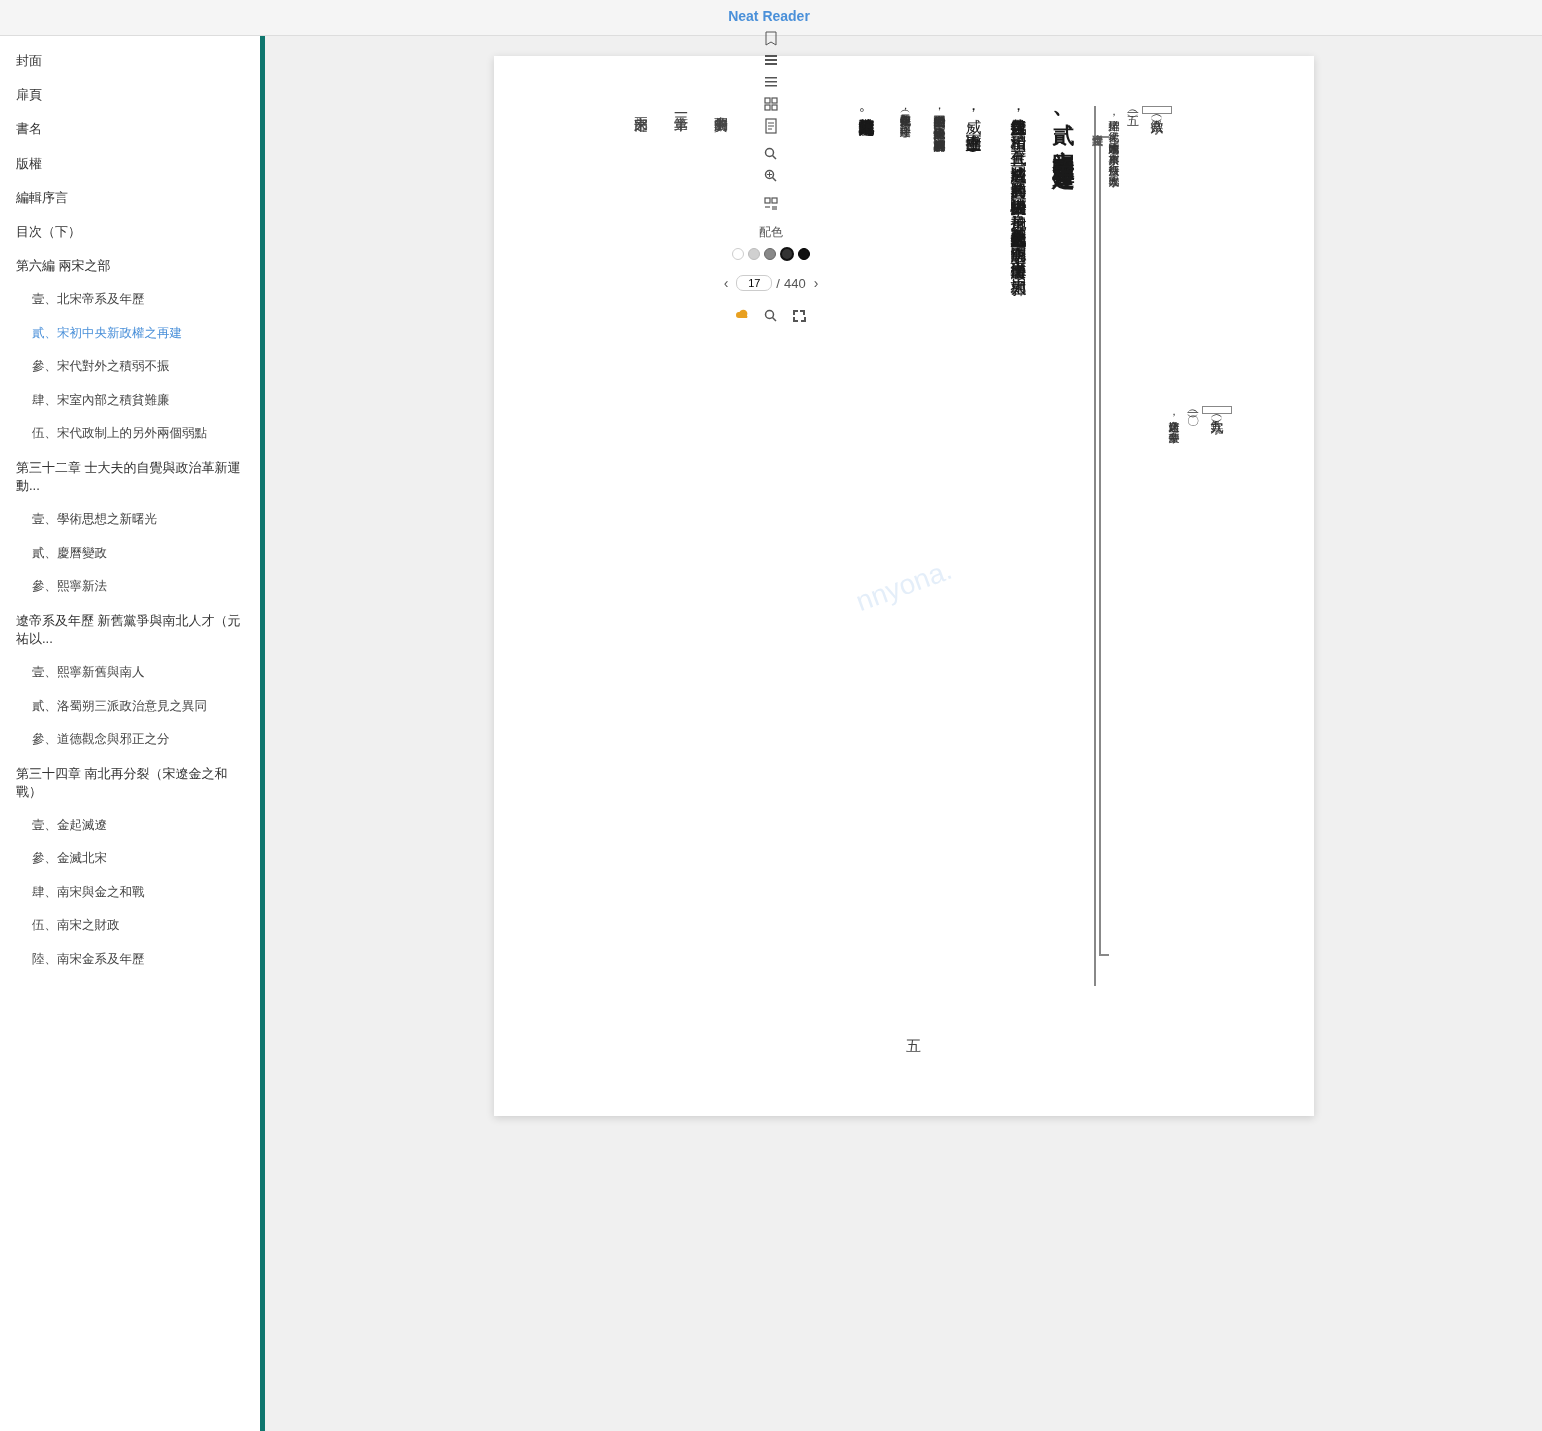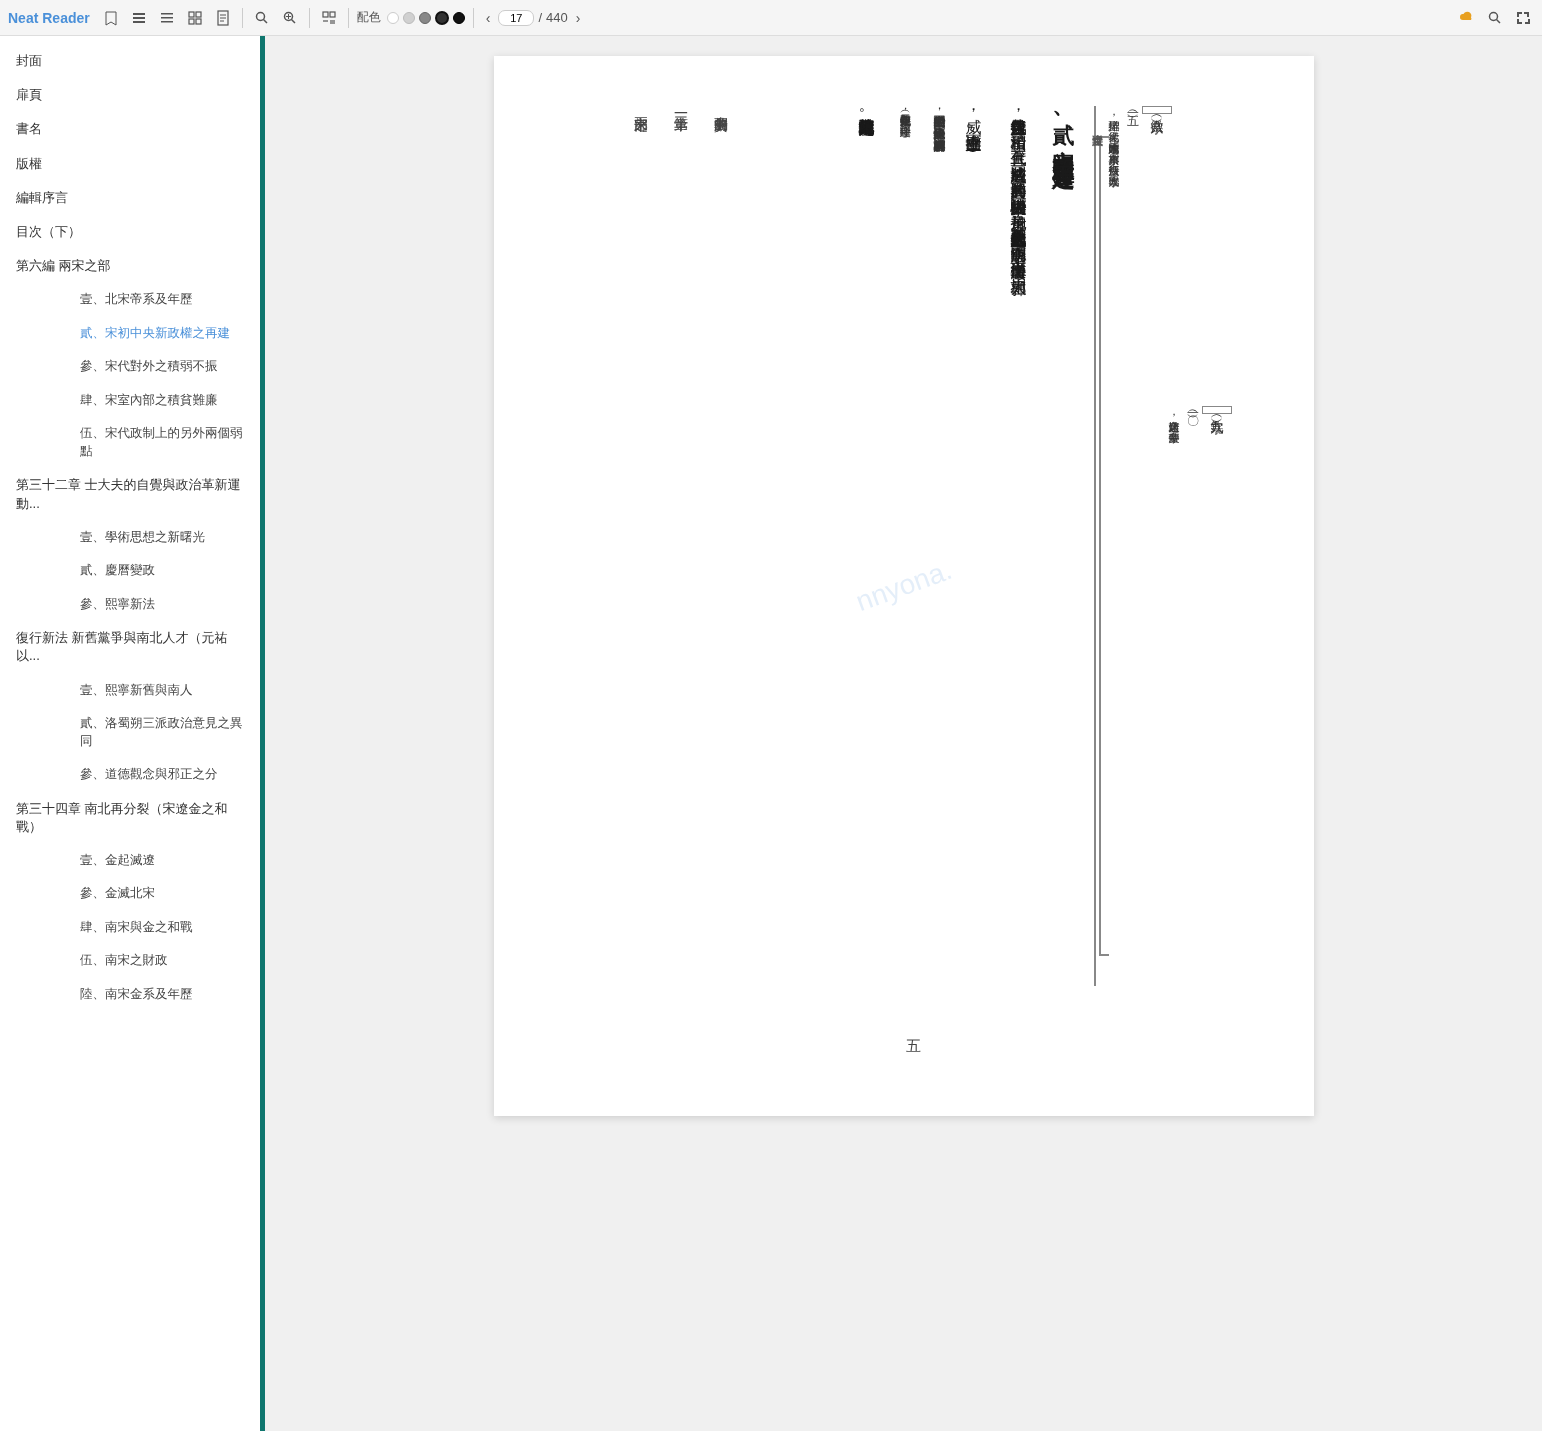--- a/index.html
+++ b/index.html
@@ -5,25 +5,26 @@
     * { margin: 0; padding: 0; box-sizing: border-box; }
     body { font-family: 'Microsoft YaHei', 'SimSun', sans-serif; background: #f0f0f0; width: 1542px; min-height: 1431px; overflow-x: hidden; }
 
     
     #toolbar {
       display: flex;
       align-items: center;
       height: 36px;
       background: #f5f5f5;
       border-bottom: 1px solid #ddd;
-      padding: 0 8px;
+      padding: 8px 8px;
       gap: 6px;
       position: fixed;
       top: 0; left: 0; right: 0;
       z-index: 100;
+      flex-direction: column;
     }
     .toolbar-title {
       font-size: 14px;
       color: #4a90d9;
       font-weight: bold;
       margin-right: 4px;
     }
     .toolbar-icon {
       width: 22px; height: 22px;
       display: flex; align-items: center; justify-content: center;
@@ -74,21 +75,21 @@
     .sidebar-item {
       padding: 8px 16px;
       font-size: 13px;
       color: #333;
       cursor: pointer;
       line-height: 1.4;
     }
     .sidebar-item.active { color: #4a90d9; }
     .sidebar-item.top-level { font-size: 13px; color: #333; }
     .sidebar-item.chapter { font-size: 13px; color: #333; font-weight: normal; }
-    .sidebar-item.sub { padding-left: 32px; font-size: 12.5px; color: #444; margin-left: 48px; }
+    .sidebar-item.sub { padding-left: 32px; font-size: 12.5px; color: #444; }
     .sidebar-item.sub.active { color: #4a90d9; }
 
     
     #content {
       flex: 1;
       background: #f0f0f0;
       display: flex;
       justify-content: center;
       align-items: flex-start;
       padding: 20px;
@@ -292,21 +293,21 @@
     <div class="sidebar-item top-level">第六編 兩宋之部</div>
     <div class="sidebar-item sub">壹、北宋帝系及年歷</div>
     <div class="sidebar-item sub active">貳、宋初中央新政權之再建</div>
     <div class="sidebar-item sub">參、宋代對外之積弱不振</div>
     <div class="sidebar-item sub">肆、宋室內部之積貧難廉</div>
     <div class="sidebar-item sub">伍、宋代政制上的另外兩個弱點</div>
     <div class="sidebar-item chapter">第三十二章 士大夫的自覺與政治革新運動...</div>
     <div class="sidebar-item sub">壹、學術思想之新曙光</div>
     <div class="sidebar-item sub">貳、慶曆變政</div>
     <div class="sidebar-item sub">參、熙寧新法</div>
-    <div class="sidebar-item chapter">復行新法 新舊黨爭與南北人才（元祐以...</div>
+    <div class="sidebar-item chapter">遼帝系及年歷 新舊黨爭與南北人才（元祐以...</div>
     <div class="sidebar-item sub">壹、熙寧新舊與南人</div>
     <div class="sidebar-item sub">貳、洛蜀朔三派政治意見之異同</div>
     <div class="sidebar-item sub">參、道德觀念與邪正之分</div>
     <div class="sidebar-item chapter">第三十四章 南北再分裂（宋遼金之和戰）</div>
     <div class="sidebar-item sub">壹、金起滅遼</div>
     <div class="sidebar-item sub">參、金滅北宋</div>
     <div class="sidebar-item sub">肆、南宋與金之和戰</div>
     <div class="sidebar-item sub">伍、南宋之財政</div>
     <div class="sidebar-item sub">陸、南宋金系及年歷</div>
   </div>

